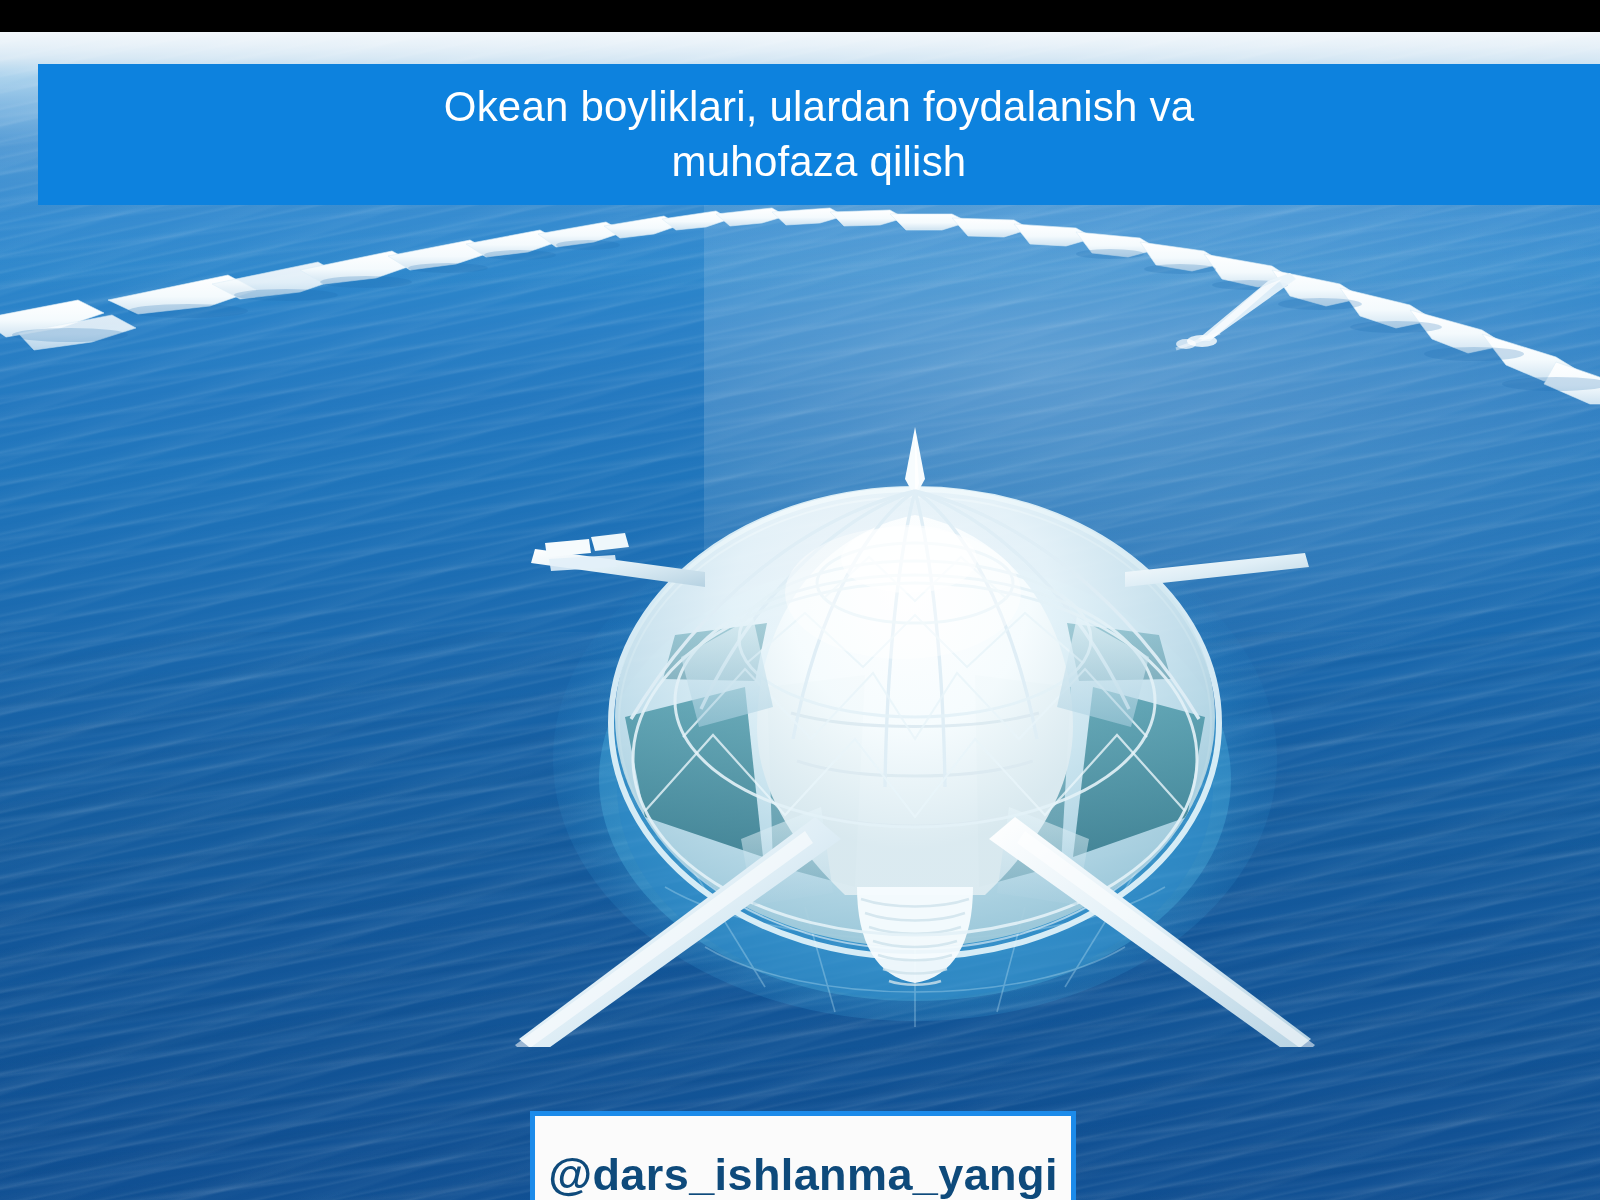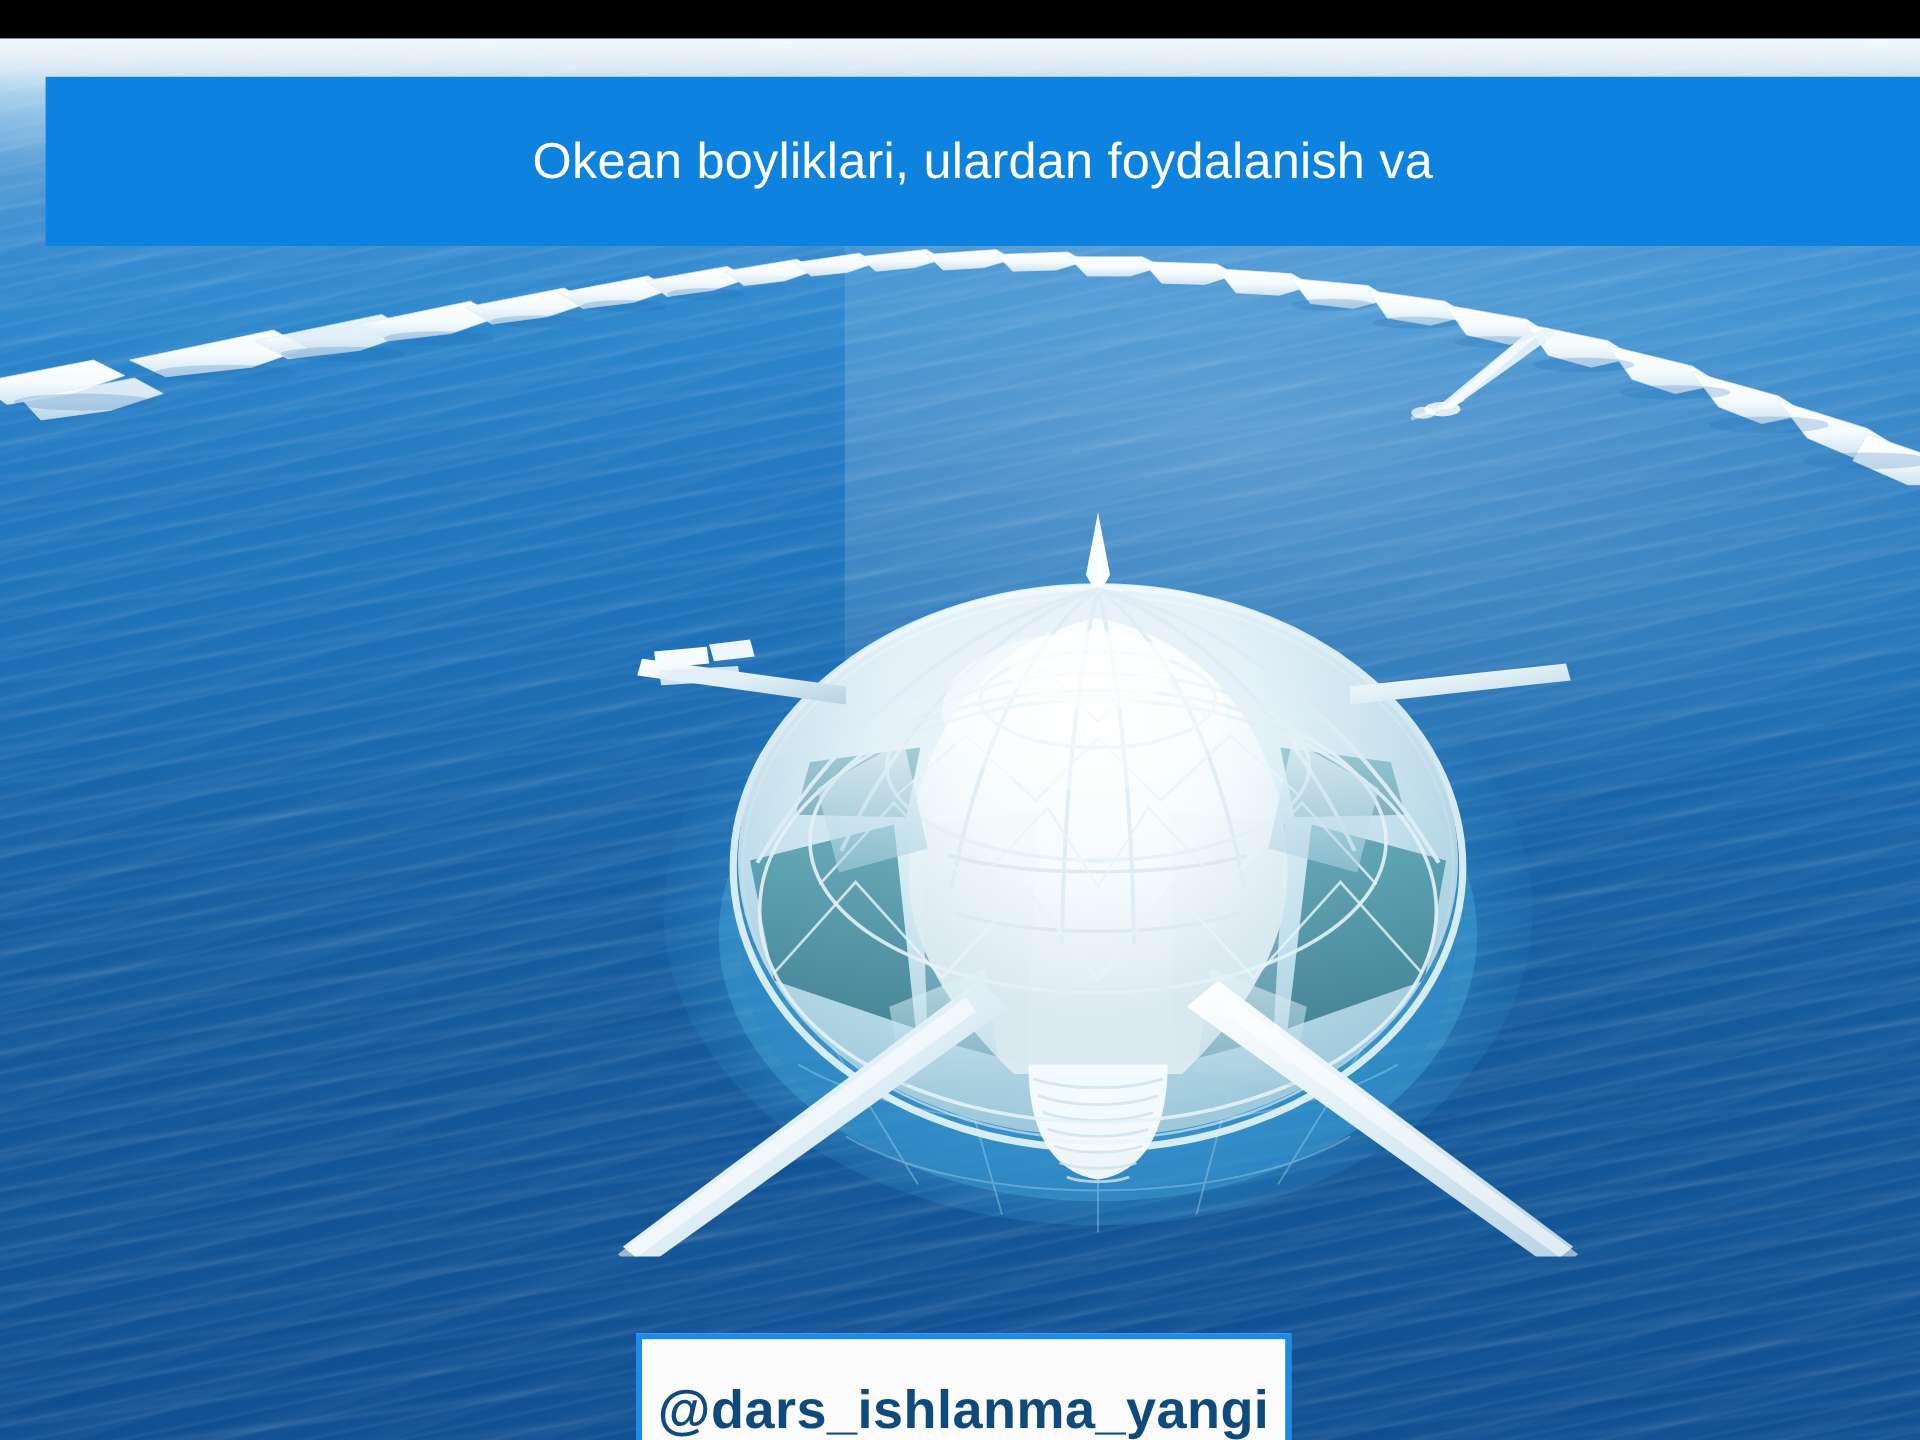--- a/index.html
+++ b/index.html
@@ -410,20 +410,21 @@
       </g>
 
       <ellipse cx="398" cy="206" rx="118" ry="66" fill="#ffffff" opacity=".42"></ellipse>
       <ellipse cx="404" cy="172" rx="68" ry="34" fill="#ffffff" opacity=".55"></ellipse>
     </svg>
   </div>
 
   <div class="title-banner">
     <div class="title-text">
       <span style="display: block;">Okean boyliklari, ulardan foydalanish va</span>
+      <span style="display: block;">muhofaza qilish</span>
     </div>
   </div>
 
   <div class="watermark">
     <span class="watermark-text">@dars_ishlanma_yangi</span>
   </div>
 
 </div>
 
 </body></html>

